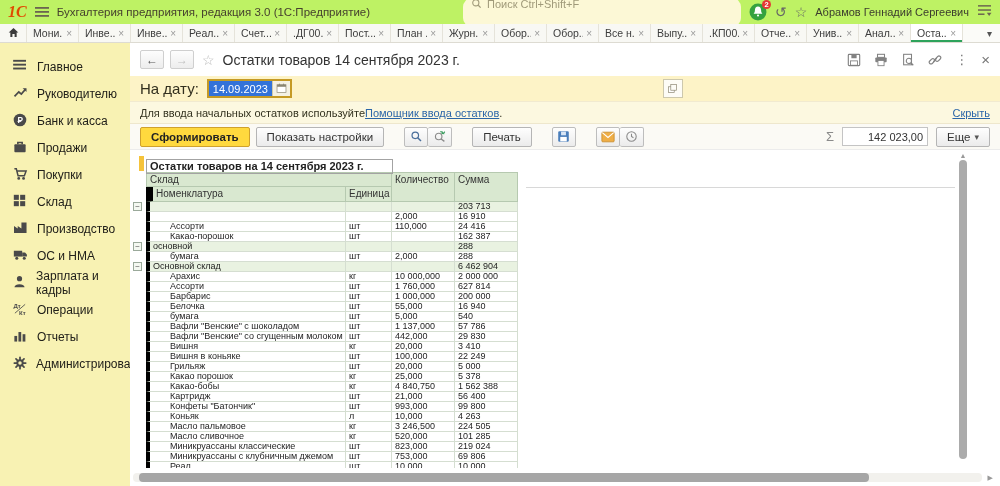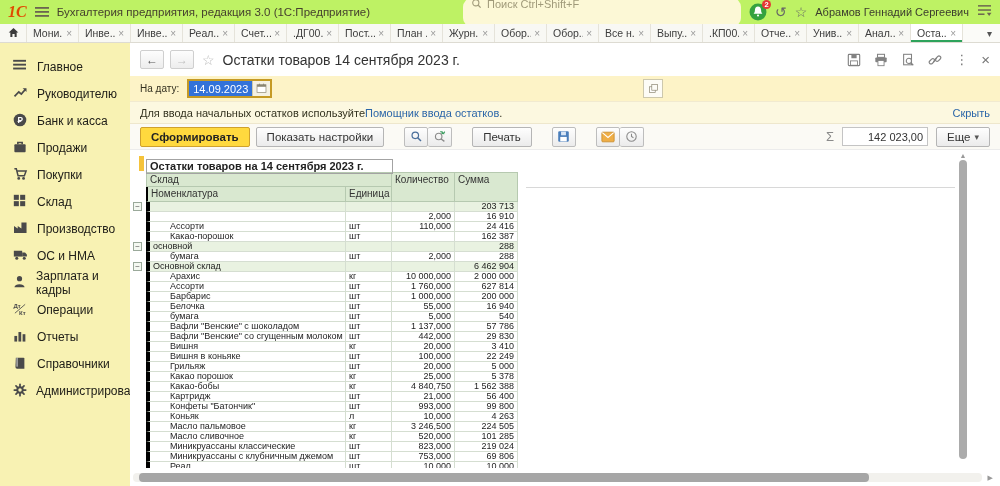--- a/index.html
+++ b/index.html
@@ -42,32 +42,32 @@
   .navbtn.dis { color:#c0c0c0; }
   .fav-star { color:#b9b9b9; font-size:14px; margin:0 2px; }
   .rep-title { font-size:14px; color:#333; white-space:nowrap; }
   .head-icons { margin-left:auto; display:flex; align-items:center; gap:13px; color:#777; }
   .head-icons .gi { display:inline-flex; }
   .kebab { font-size:13px; color:#777; }
   .closex { font-size:15px; color:#777; }
 
   
   .filter-row { height:25px; background:#fdf3c7; display:flex; align-items:center; padding:0 10px; gap:8px; flex:0 0 auto; }
-  .f-label { font-size:10px; color:#33301f; }
+  .f-label { font-size:15px; color:#33301f; }
   .date-field { display:flex; align-items:stretch; height:19px; border:2px solid #c59a25; background:#fff; }
   .date-val { background:#3272d9; color:#fff; font-size:11px; padding:1px 4px; display:flex; align-items:center; }
   .cal-btn { width:18px; background:#f4f1e4; border-left:1px solid #cfc9ab; display:flex; align-items:center; justify-content:center; }
   .org-combo { width:355px; height:19px; background:#fff; border:1px solid #cdc8ad; display:flex; align-items:center;margin-top:44px; }
   .org-combo .ph { flex:1; color:#a7a396; font-size:11px; padding:0 5px; }
   .org-combo .dd { width:16px; text-align:center; color:#777; font-size:9px; border-left:1px solid #e0dcc6; }
   .choose-btn { width:20px; height:19px; border:1px solid #cdc8ad; background:#fdfcf6; display:flex; align-items:center; justify-content:center; }
 
   
   .info-row { height:22px; background:#fcf8e0; border-top:1px solid #f1ead0; display:flex; align-items:center; padding:0 10px; font-size:11px; color:#33321f; flex:0 0 auto; }
-  a.lnk { color:#2b66a8; cursor:pointer;text-align:center; }
+  a.lnk { color:#2b66a8; text-decoration:underline; cursor:pointer;text-align:center; }
   .hide-lnk { margin-left:auto; }
 
   
   .toolbar { height:27px; background:#fbfaf5; border-top:1px solid #eee7cd; border-bottom:1px solid #ececec; display:flex; align-items:center; gap:6px; padding:0 10px; flex:0 0 auto; }
   .btn { height:20px; border:1px solid #b5b5b5; border-radius:2px; background:linear-gradient(#fefefe,#ebebeb); font-size:11.5px; color:#333; padding:0 10px; display:inline-flex; align-items:center; gap:4px; cursor:default; }
   .btn.gen { background:#ffd93e; border-color:#cfa12d; font-weight:bold; color:#222; }
   .ibtn { width:24px; height:20px; border:1px solid #bdbdbd; border-radius:2px; background:linear-gradient(#fefefe,#ebebeb); display:inline-flex; align-items:center; justify-content:center; }
   .igroup { display:inline-flex; }
   .igroup .ibtn + .ibtn { border-left:none; }
   .tb-right { margin-left:auto; display:flex; align-items:center; gap:8px; }
@@ -81,30 +81,30 @@
   .sheet-title-row { position:relative; height:16px; margin-left:13px; }
   .ybar { position:absolute; left:-7px; top:0; width:5px; height:15px; background:#f5c33b; }
   .sheet-title { display:inline-block; border:1px solid #a3a3a3; font-weight:bold; font-size:11px; color:#222; padding:0 28px 1px 3px; white-space:nowrap; }
 
   .thead { display:flex; font-size:10px; color:#333; }
   .gut { width:13px; flex:0 0 auto; position:relative; }
   .th-left { width:246px; flex:0 0 auto; }
   .hcell { background:#d9e8d0; border-right:1px solid #b6c9b0; border-bottom:1px solid #b6c9b0; padding:1px 3px; }
   .th-sklad { height:15px; border-top:1px solid #b6c9b0; border-left:1px solid #b6c9b0; }
   .th-row2 { display:flex; height:15px; }
-  .th-nom { width:224px; border-left:2px solid #000000; }
+  .th-nom { width:224px; border-left:7px solid #000000; }
   .th-unit { width:46px; }
   .th-qty,.th-sum { width:63px; height:30px; border-top:1px solid #b6c9b0; }
 
   .trow { display:flex; height:10px; font-size:9px; color:#1d1d1d; }
   .c { border-right:1px solid #d5ded1; border-bottom:1px solid #d5ded1; padding:0 3px; line-height:9px; overflow:hidden; white-space:nowrap; }
   .c.name { width:200px; border-left:4px solid #000000; }
   .c.name.ind { padding-left:20px; }
   .c.unit { width:46px; }
-  .c.num { width:63px; text-align:right; }
+  .c.num { width:63px; }
   .trow.grp .c { background:#e9f2e1; }
   .expander { position:absolute; left:0; top:0; width:9px; height:9px; border:1px solid #9aa99a; background:#f4f8f1; color:#555; font-size:8px; line-height:7px; text-align:center; }
 
   .hdr-ext-line { position:absolute; left:396px; right:45px; top:37px; border-top:1px solid #d8d8d8; }
   .vscroll { position:absolute; right:33px; top:10px; bottom:18px; width:8px; }
   .vscroll .thumb { width:8px; height:97%; background:#ababab; border-radius:4px; }
   .varrow { position:absolute; right:33px; top:2px; font-size:7px; color:#999; width:8px; text-align:center; }
   .hscroll { position:absolute; left:3px; right:18px; bottom:4px; height:9px; background:#f2f1ed; border-radius:4px; }
   .hscroll .thumb { margin-left:6px; width:86%; height:9px; background:#a6a6a6; border-radius:4px; }
   .harrow { position:absolute; right:7px; bottom:4px; font-size:7px; color:#999; }
@@ -354,29 +354,20 @@
                 <rect x="1.5" y="8" width="3.2" height="6.5"></rect>
                 <rect x="6.2" y="3.5" width="3.2" height="11"></rect>
                 <rect x="11" y="6" width="3.2" height="8.5"></rect>
               </g>
             </svg>
           </span>
           <span>Отчеты</span>
         </div>
         <div class="side-item">
           <span class="sicon">
-            <svg width="13" height="14" viewBox="0 0 16 16">
-              <path d="M3.5 1.5h9.5a1 1 0 0 1 1 1V15H5a2 2 0 0 1-2-2z" fill="#4a4a4a"></path>
-              <line x1="5" y1="1.5" x2="5" y2="12.5" stroke="#fff" stroke-width="1"></line>
-            </svg>
-          </span>
-          <span>Справочники</span>
-        </div>
-        <div class="side-item">
-          <span class="sicon">
             <svg width="14" height="14" viewBox="0 0 16 16">
               <g fill="#4a4a4a">
                 <rect x="7" y="0.5" width="2" height="15" rx="1" transform="rotate(0 8 8)"></rect>
                 <rect x="7" y="0.5" width="2" height="15" rx="1" transform="rotate(45 8 8)"></rect>
                 <rect x="7" y="0.5" width="2" height="15" rx="1" transform="rotate(90 8 8)"></rect>
                 <rect x="7" y="0.5" width="2" height="15" rx="1" transform="rotate(135 8 8)"></rect>
                 <circle cx="8" cy="8" r="4.2"></circle>
               </g>
               <circle cx="8" cy="8" r="2" fill="#f8f2b3"></circle>
             </svg>

